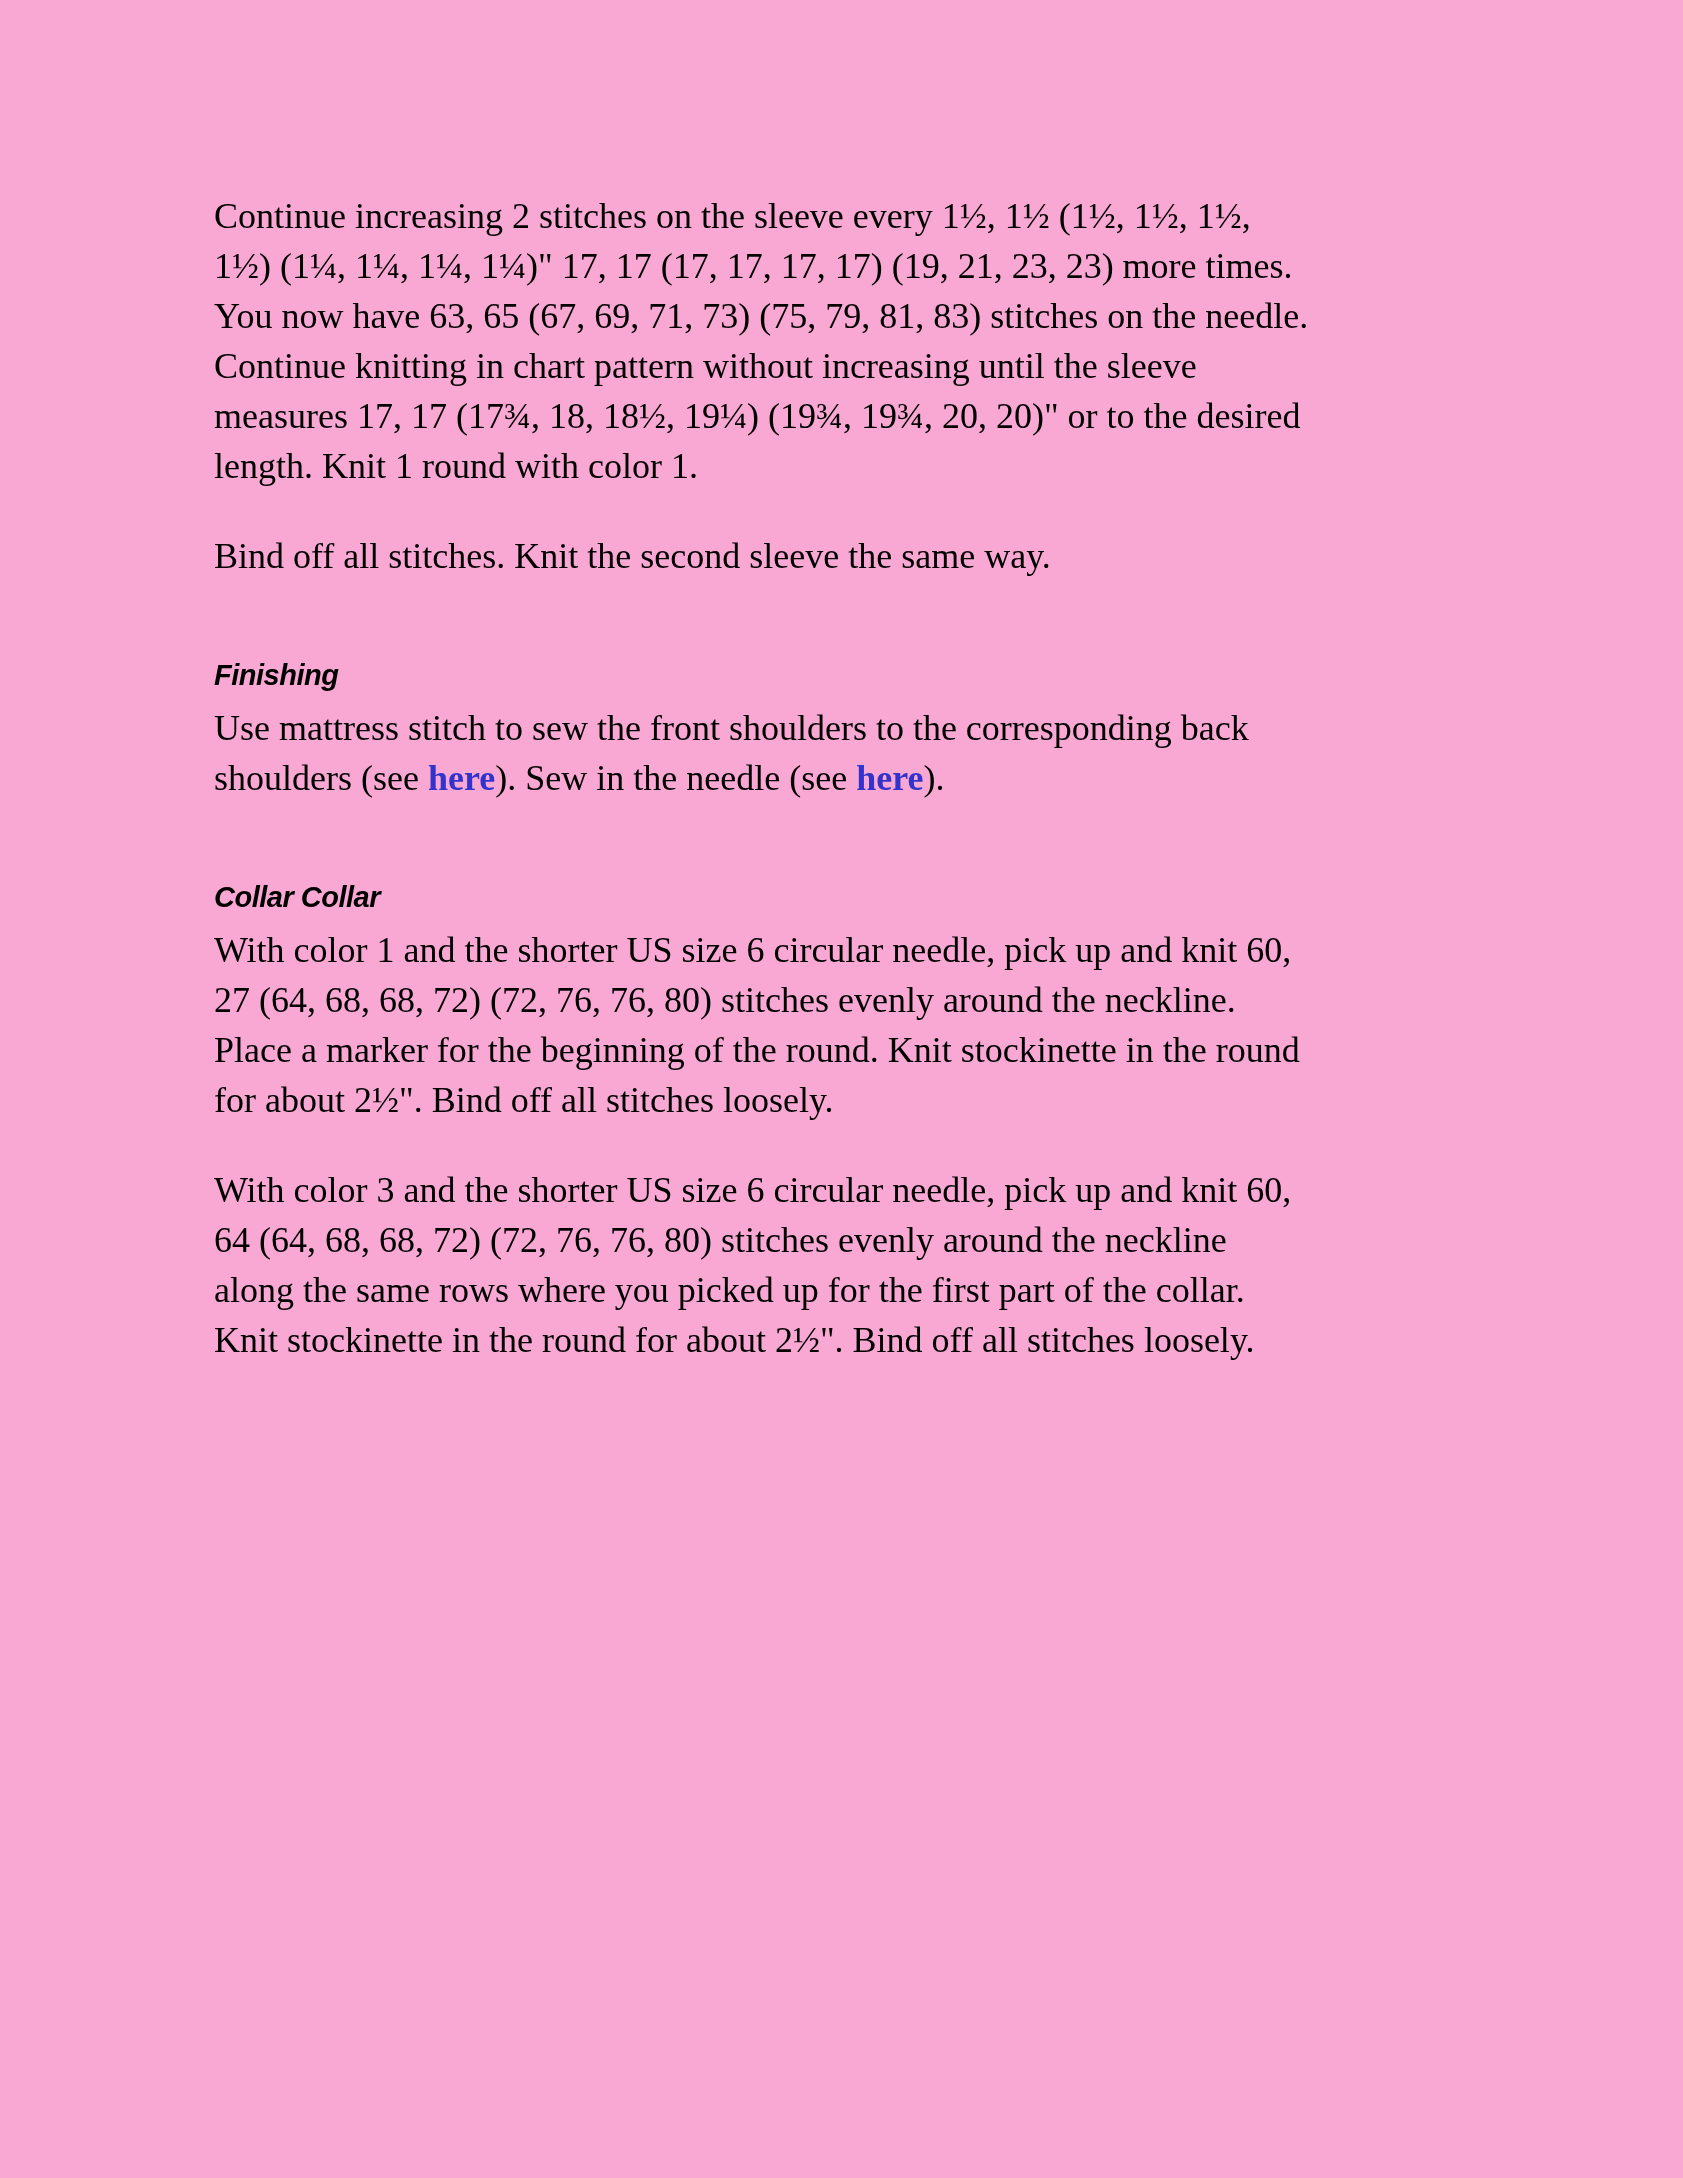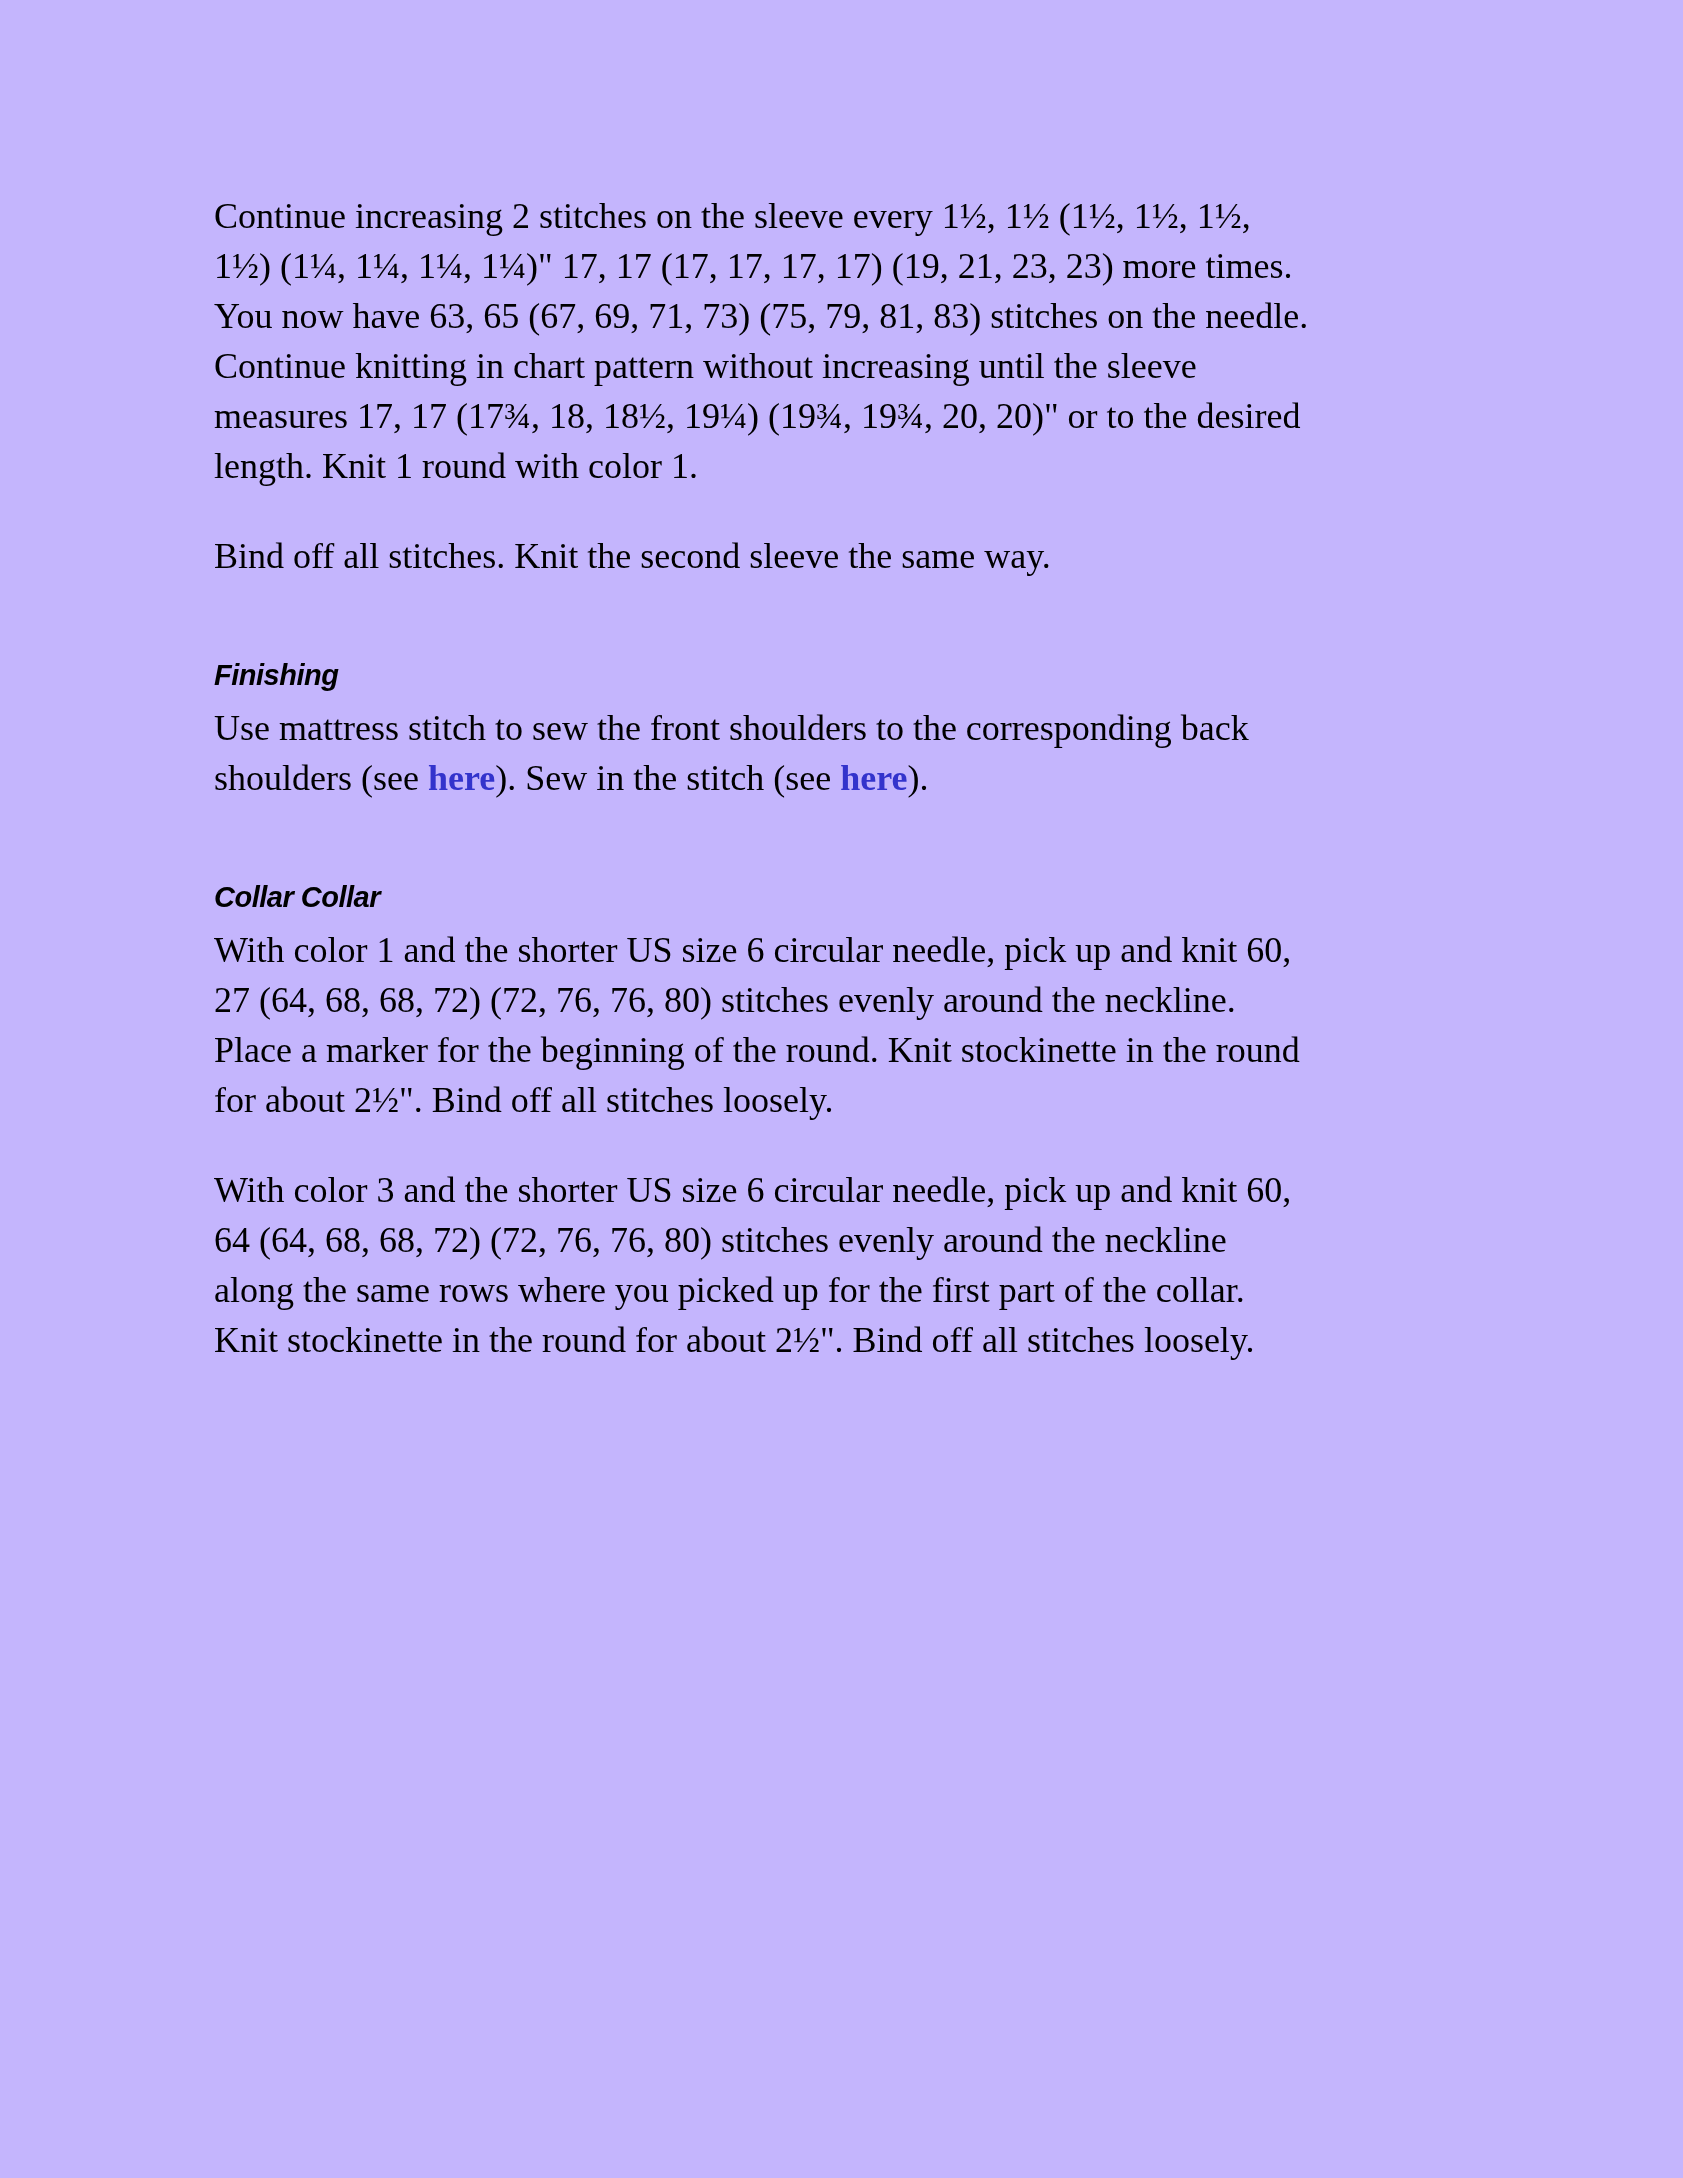--- a/index.html
+++ b/index.html
@@ -4,21 +4,21 @@
 <style>
   html, body {
     margin: 0;
     padding: 0;
     background: #ffffff;
   }
   .page {
     position: relative;
     width: 1683px;
     height: 2178px;
-    background: #c4b5fd;
+    background: #f9a8d4;
     overflow: hidden;
   }
   .content {
     position: absolute;
     left: 214px;
     top: 0;
     width: 1317px;
     padding-top: 191px;
     font-family: "Liberation Serif", "DejaVu Serif", serif;
     font-size: 36px;
@@ -58,21 +58,21 @@
 You now have 63, 65 (67, 69, 71, 73) (75, 79, 81, 83) stitches on the needle.
 Continue knitting in chart pattern without increasing until the sleeve
 measures 17, 17 (17¾, 18, 18½, 19¼) (19¾, 19¾, 20, 20)" or to the desired
 length. Knit 1 round with color 1.</p>
 
     <p>Bind off all stitches. Knit the second sleeve the same way.</p>
 
     <h2>Finishing</h2>
 
     <p><span>Use mattress stitch to sew the front shoulders to the corresponding back
-shoulders (see </span><a class="link" href="#">here</a><span>). Sew in the stitch (see </span><a class="link" href="#">here</a><span>).</span></p>
+shoulders (see </span><a class="link" href="#">here</a><span>). Sew in the needle (see </span><a class="link" href="#">here</a><span>).</span></p>
 
     <h2>Collar Collar</h2>
 
     <p>With color 1 and the shorter US size 6 circular needle, pick up and knit 60,
 27 (64, 68, 68, 72) (72, 76, 76, 80) stitches evenly around the neckline.
 Place a marker for the beginning of the round. Knit stockinette in the round
 for about 2½". Bind off all stitches loosely.</p>
 
     <p>With color 3 and the shorter US size 6 circular needle, pick up and knit 60,
 64 (64, 68, 68, 72) (72, 76, 76, 80) stitches evenly around the neckline

